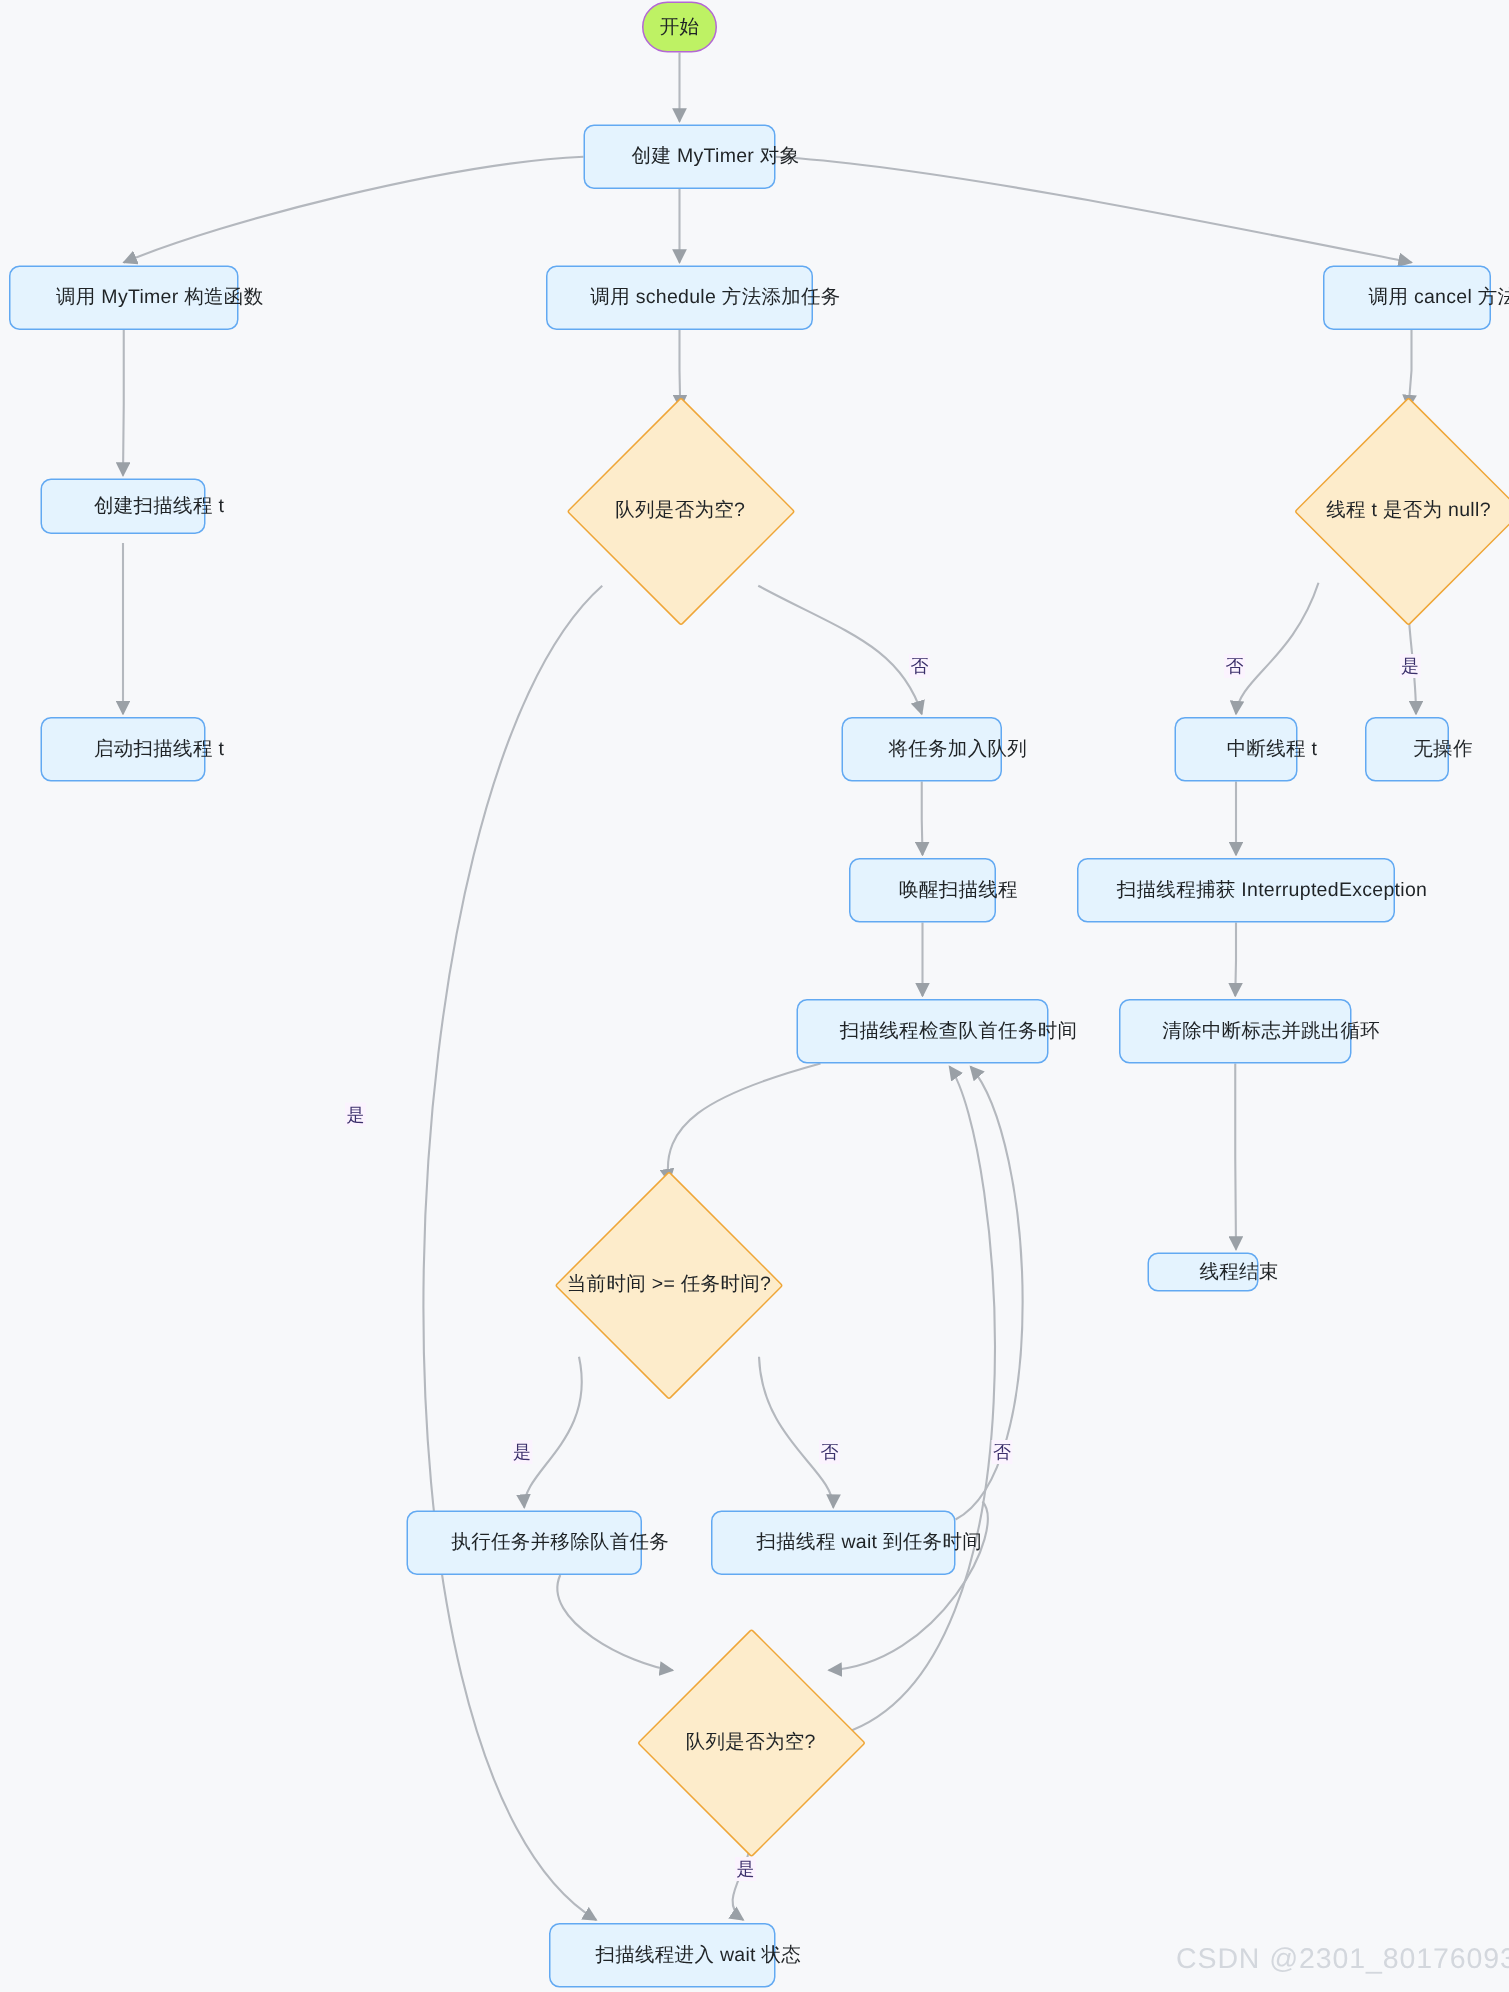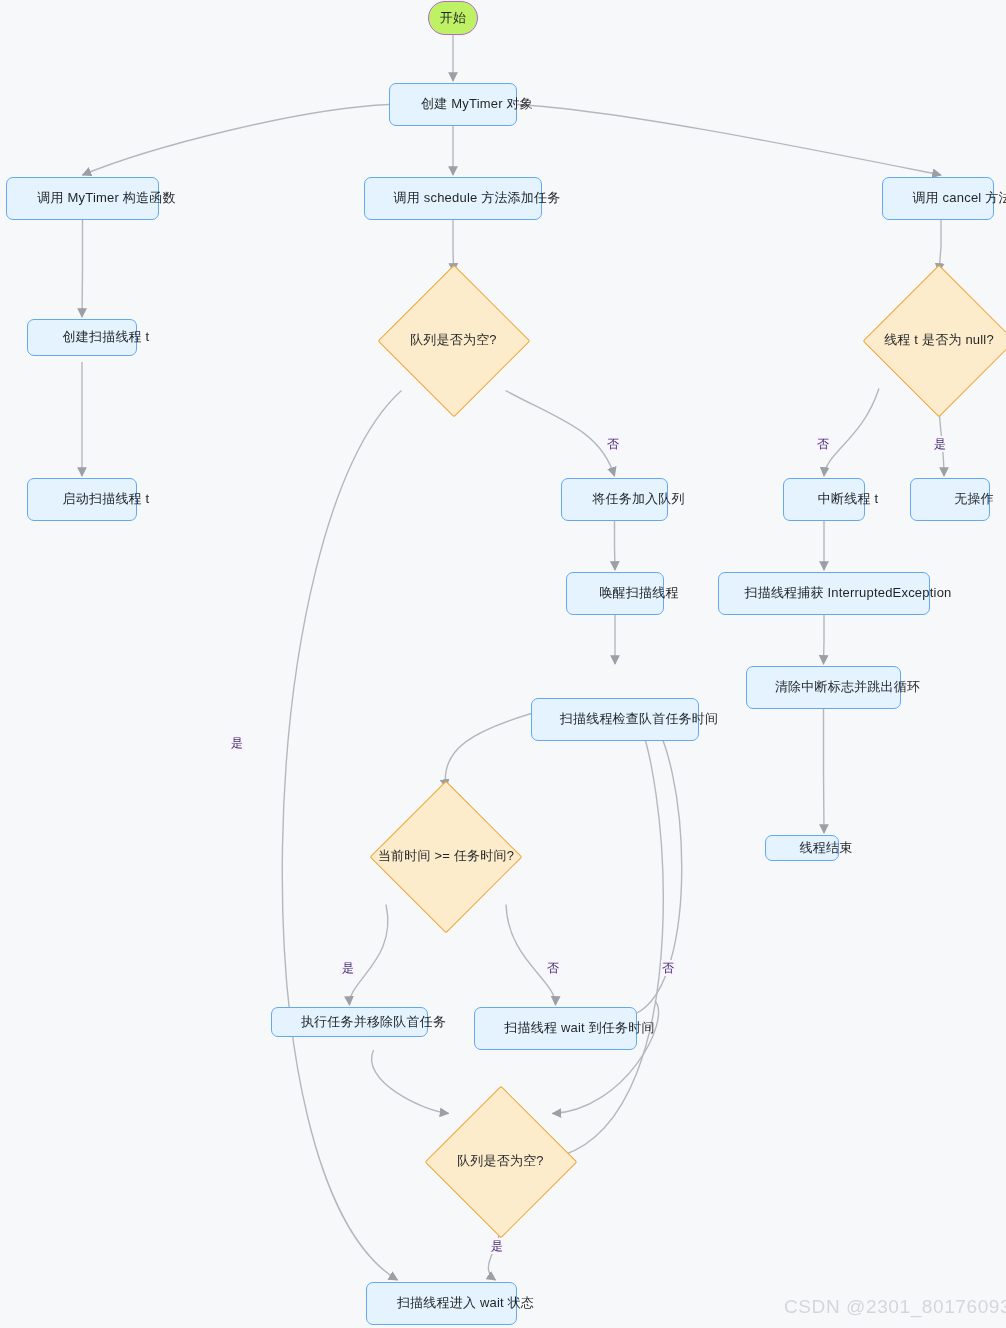--- a/index.html
+++ b/index.html
@@ -163,43 +163,43 @@
       <div class="node diamond" style="left: 856px; top: 274px; width: 166px; height: 133px;">
         <div class="dia-shape" style="width: 106px; height: 106px;"></div>
         <span class="dia-label">线程 t 是否为 null?</span>
       </div>
       <div class="node rect" style="left: 561px; top: 478px; width: 107px; height: 43px;">
         <span>将任务加入队列</span>
       </div>
       <div class="node rect" style="left: 783px; top: 478px; width: 82px; height: 43px;">
         <span>中断线程 t</span>
       </div>
-      <div class="node rect" style="left: 910px; top: 478px; width: 80px; height: 43px;">
+      <div class="node rect" style="left: 910px; top: 478px; width: 56px; height: 43px;">
         <span>无操作</span>
       </div>
       <div class="node rect" style="left: 566px; top: 572px; width: 98px; height: 43px; justify-content: center;">
         <span>唤醒扫描线程</span>
       </div>
       <div class="node rect" style="left: 718px; top: 572px; width: 212px; height: 43px;">
         <span>扫描线程捕获 InterruptedException</span>
       </div>
-      <div class="node rect" style="left: 531px; top: 666px; width: 168px; height: 43px; margin-top: 32px;">
+      <div class="node rect" style="left: 531px; top: 666px; width: 168px; height: 43px;">
         <span>扫描线程检查队首任务时间</span>
       </div>
       <div class="node rect" style="left: 746px; top: 666px; width: 155px; height: 43px;">
         <span>清除中断标志并跳出循环</span>
       </div>
       <div class="node diamond" style="left: 360px; top: 790px; width: 172px; height: 133px;">
         <div class="dia-shape" style="width: 106px; height: 106px;"></div>
         <span class="dia-label">当前时间 &gt;= 任务时间?</span>
       </div>
       <div class="node rect" style="left: 765px; top: 835px; width: 74px; height: 26px;">
         <span>线程结束</span>
       </div>
-      <div class="node rect" style="left: 271px; top: 1007px; width: 157px; height: 30px;">
+      <div class="node rect" style="left: 271px; top: 1007px; width: 157px; height: 43px;">
         <span>执行任务并移除队首任务</span>
       </div>
       <div class="node rect" style="left: 474px; top: 1007px; width: 163px; height: 43px; text-align: center;">
         <span>扫描线程 wait 到任务时间</span>
       </div>
       <div class="node diamond" style="left: 433px; top: 1095px; width: 135px; height: 133px;">
         <div class="dia-shape" style="width: 106px; height: 106px;"></div>
         <span class="dia-label">队列是否为空?</span>
       </div>
       <div class="node rect" style="left: 366px; top: 1282px; width: 151px; height: 43px;">

